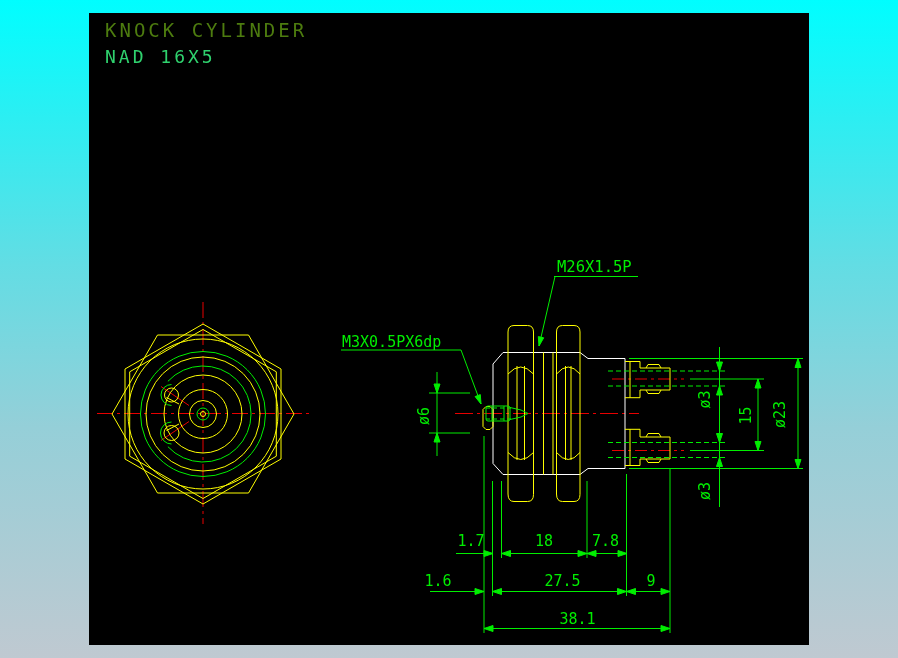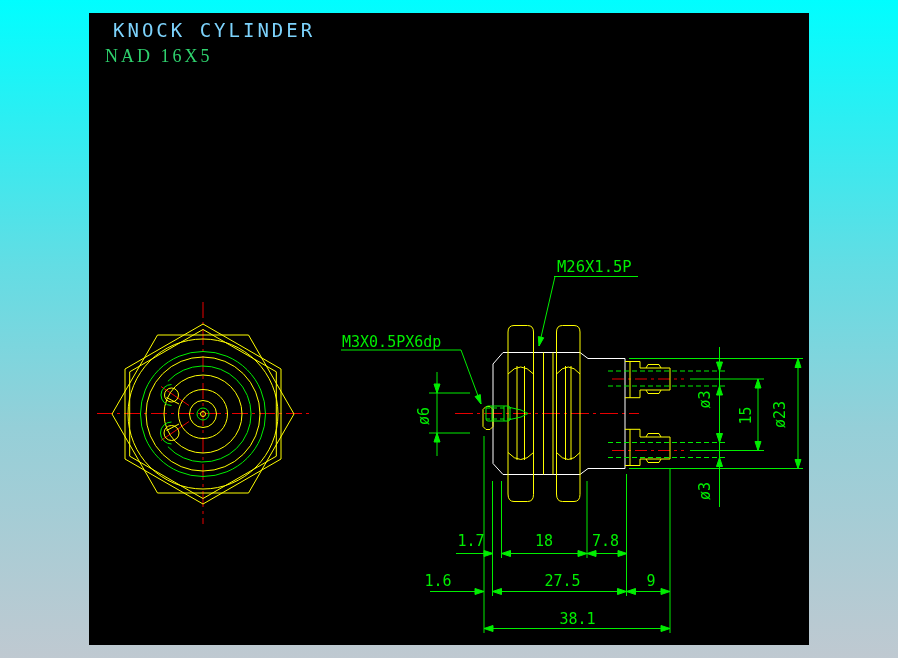--- a/index.html
+++ b/index.html
@@ -5,26 +5,26 @@
   html,body{margin:0;padding:0;}
   body{
     width:898px;height:658px;overflow:hidden;position:relative;
     background:linear-gradient(180deg,#00feff 0%,#2ceef2 18%,#62dde4 40%,#95cfd8 65%,#bfc9d1 100%);
     font-family:"DejaVu Sans Mono","Liberation Mono",monospace;
   }
   #canvas{
     position:absolute;left:89px;top:13px;width:720px;height:632px;background:#000;
   }
   .title1{
-    position:absolute;left:16px;top:6px;color:#7dd3fc;font-size:19px;
-    letter-spacing:3px;white-space:pre;margin-left:8px;
+    position:absolute;left:16px;top:6px;color:#4d7c0f;font-size:19px;
+    letter-spacing:3px;white-space:pre;
   }
   .title2{
     position:absolute;left:16px;top:33px;color:#2fd26e;font-size:18px;
-    letter-spacing:3px;white-space:pre;font-family:Liberation Serif, serif;
+    letter-spacing:3px;white-space:pre;
   }
   svg text{
     font-family:"DejaVu Sans Mono","Liberation Mono",monospace;
   }
 </style>
 </head>
 <body>
 
 <div id="canvas">
   <div class="title1">KNOCK CYLINDER</div>

